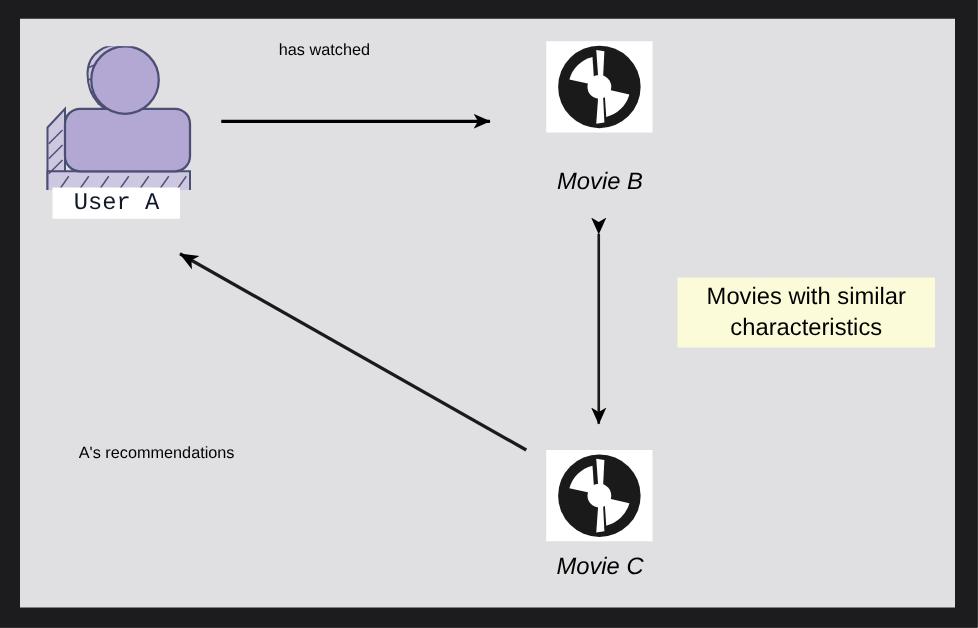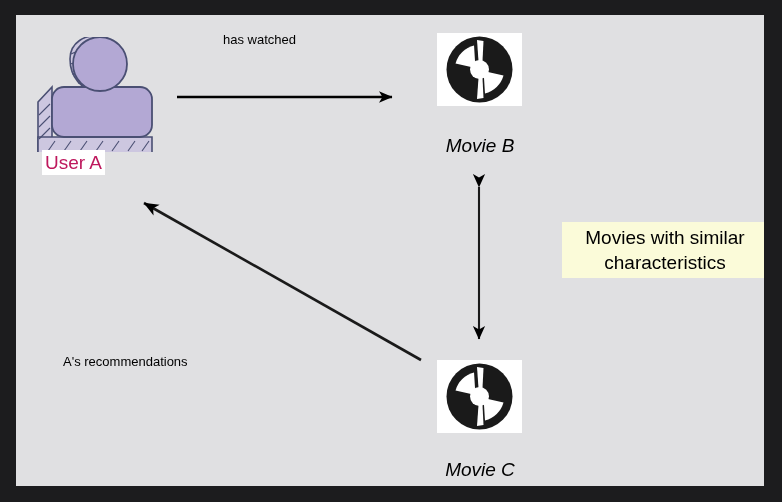--- a/index.html
+++ b/index.html
@@ -48,24 +48,24 @@
     font-family: "Liberation Sans", sans-serif;
     font-size: 19px;
     color: #000000;
     text-align: center;
     white-space: pre;
     font-style: italic;
   }
 
   .boxed-white {
     background: #ffffff;
-    padding: 1px 3px;
-    font-family: Liberation Sans, sans-serif;
+    padding: 1px 17px;
+    font-family: Liberation Mono, monospace;
     font-size: 19px;
-    color: #be185d;
+    color: #0f172a;
     white-space: pre;
     line-height: 23px;
   }
 
   .callout-yellow {
     font-family: "Liberation Sans", sans-serif;
     font-size: 19px;
     color: #000000;
     text-align: center;
     line-height: 25px;
@@ -190,27 +190,27 @@
       <svg width="85" height="73" viewBox="0 0 85 73">
         <circle cx="42.5" cy="36.5" r="33" fill="#1a1a1a"></circle>
         <path d="M40 7 L46.5 8 L45.5 28 L41.5 28 Z" fill="#ffffff"></path>
         <path d="M41.5 45 L45.5 45 L46.5 65 L40 66 Z" fill="#ffffff"></path>
         <path d="M37 12.5 A25.5 25.5 0 0 0 18.5 30.5 L38.5 35 Z" fill="#ffffff"></path>
         <path d="M48 60.5 A25.5 25.5 0 0 0 66.5 42.5 L46.5 38 Z" fill="#ffffff"></path>
         <circle cx="42.5" cy="36.5" r="9.5" fill="#ffffff"></circle>
       </svg>
     </div>
 
-    <div class="abs node-caption" style="left:396px; top:444px; width:136px;">Movie C</div>
+    <div class="abs node-caption" style="left:396px; top:428px; width:136px;">Movie C</div>
 
     <div class="abs plain-label" style="left:207px; top:13px;">has watched</div>
 
     <div class="abs plain-label" style="left:47px; top:289px;">
       <div>A's recommendations</div>
     </div>
 
-    <div class="abs callout-yellow" style="left:546px; top:207px; width:206px; height:56px; background:#fbfbd9;">
+    <div class="abs callout-yellow" style="left:526px; top:207px; width:206px; height:56px; background:#fbfbd9;">
       <div>Movies with similar</div>
       <div>characteristics</div>
     </div>
 
   </div>
 </div>
 
 </body></html>

